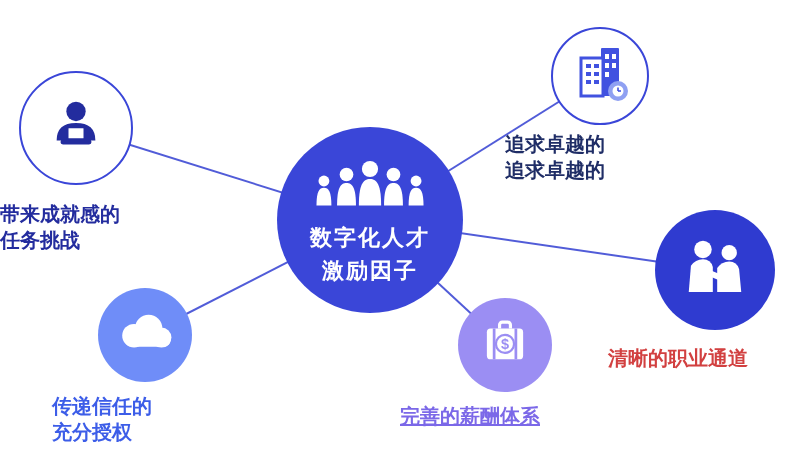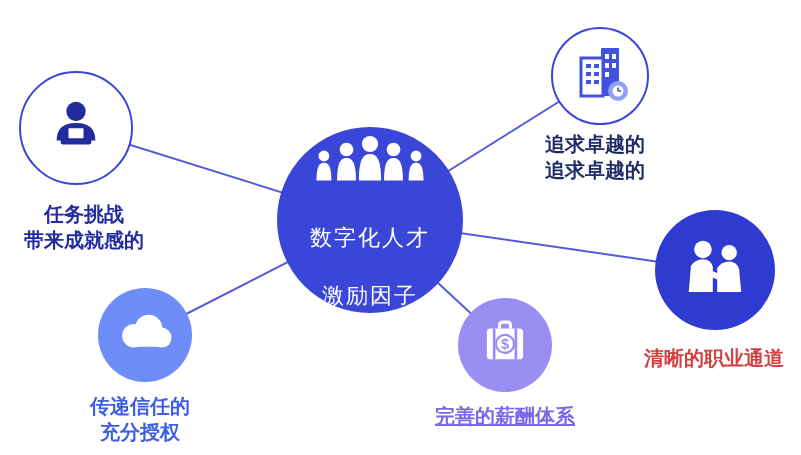--- a/index.html
+++ b/index.html
@@ -29,38 +29,37 @@
   .center-circle {
     left: 277px; top: 127px;
     width: 186px; height: 186px;
     background: #3a46d8;
     flex-direction: column;
     color: #ffffff;
   }
   .center-icon { margin-bottom: 8px; }
   .center-title {
     font-size: 22px;
-    font-weight: normal;
+    font-weight: bold;
     line-height: 1.5;
     text-align: left;
     letter-spacing: 2px;
-    margin-top: 25px;
   }
   .outline-circle {
     background: #ffffff;
     border: 2px solid #3a46d8;
   }
   .node-tl { left: 19px;  top: 71px;  width: 114px; height: 114px; }
   .node-tr { left: 551px; top: 27px;  width: 98px;  height: 98px;  }
   .node-r  { left: 655px; top: 210px; width: 120px; height: 120px; background: #2f3bd0; }
   .node-bm { left: 458px; top: 298px; width: 94px;  height: 94px;  background: #9b8ef3; }
   .node-bl { left: 98px;  top: 288px; width: 94px;  height: 94px;  background: #6f8df8; }
   .label {
     position: absolute;
-    text-align: center;
+    text-align: left;
     font-weight: bold;
     font-size: 20px;
     line-height: 1.3;
   }
   .label-tl { left: 0px;   top: 201px; width: 168px; color: #232c9e; }
   .label-tr { left: 505px; top: 131px; width: 180px; color: #1f2d66; }
   .label-r  { left: 608px; top: 345px; width: 212px; color: #d24040; }
   .label-bm { left: 400px; top: 403px; width: 210px; color: #7b68e8; text-decoration: underline; }
   .label-bl { left: 52px;  top: 393px; width: 176px; color: #3c5de8; }
 </style>
@@ -116,22 +115,22 @@
         <g fill="#232c9e">
           <circle cx="32" cy="17" r="10"></circle>
           <path d="M12,47 Q12,29 32,29 Q52,29 52,47 Z"></path>
         </g>
         <rect x="23" y="33" width="18" height="13" rx="1.5" fill="#ffffff" stroke="#232c9e" stroke-width="2.5"></rect>
         <rect x="16" y="46" width="32" height="5" rx="2.5" fill="#232c9e"></rect>
       </svg>
     </span>
   </div>
   <div class="label label-tl">
+    <div>带来成就感的</div>
     <div>任务挑战</div>
-    <div>带来成就感的</div>
   </div>
 
   <div class="circle outline-circle node-tr">
     <span>
       <svg width="64" height="64" viewBox="0 0 64 64">
         <rect x="33" y="6" width="18" height="48" rx="1" fill="#4152e0"></rect>
         <g fill="#ffffff">
           <rect x="37" y="12" width="4" height="5"></rect>
           <rect x="44" y="12" width="4" height="5"></rect>
           <rect x="37" y="21" width="4" height="5"></rect>

